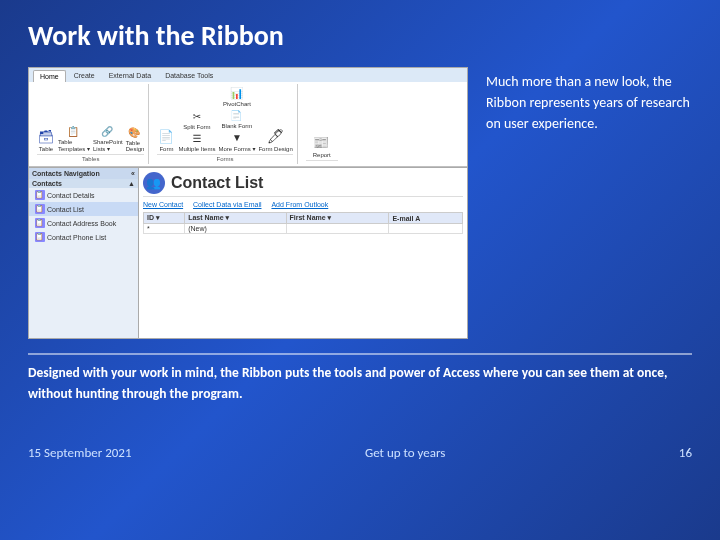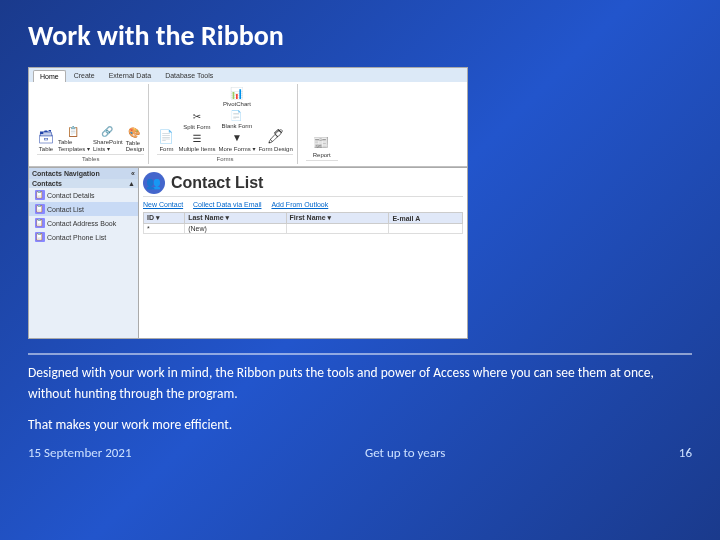--- a/index.html
+++ b/index.html
@@ -287,21 +287,21 @@
 
     
     .body-text {
       color: #fff;
       font-size: 13.5px;
       line-height: 1.55;
       margin-bottom: 10px;
     }
 
     .body-text strong {
-      font-weight: normal;
+      font-weight: bold;
       text-align: center;
     }
 
     
     .footer {
       display: flex;
       justify-content: space-between;
       position: absolute;
       bottom: 12px;
       left: 28px;
@@ -475,29 +475,29 @@
                 <td>(New)</td>
                 <td></td>
                 <td></td>
               </tr>
             </tbody>
           </table>
         </div>
       </div>
     </div>
 
+    <div class="info-text">
+      <span>Much more than a new look, the Ribbon represents years of research on user experience.</span>
+    </div>
   </div>
 
   <div class="divider"></div>
 
   <div class="body-text">
     <strong>Designed with your work in mind, the Ribbon puts the tools and power of Access where you can see them at once, without hunting through the program.</strong>
-  </div>
-  <div class="body-text">
-    <span>That makes your work more efficient.</span>
   </div>
 
   <div class="footer">
     <span class="footer-text">15 September 2021</span>
     <span class="footer-text">Get up to years</span>
     <span class="footer-text">16</span>
   </div>
 </div>
 
 </body></html>

